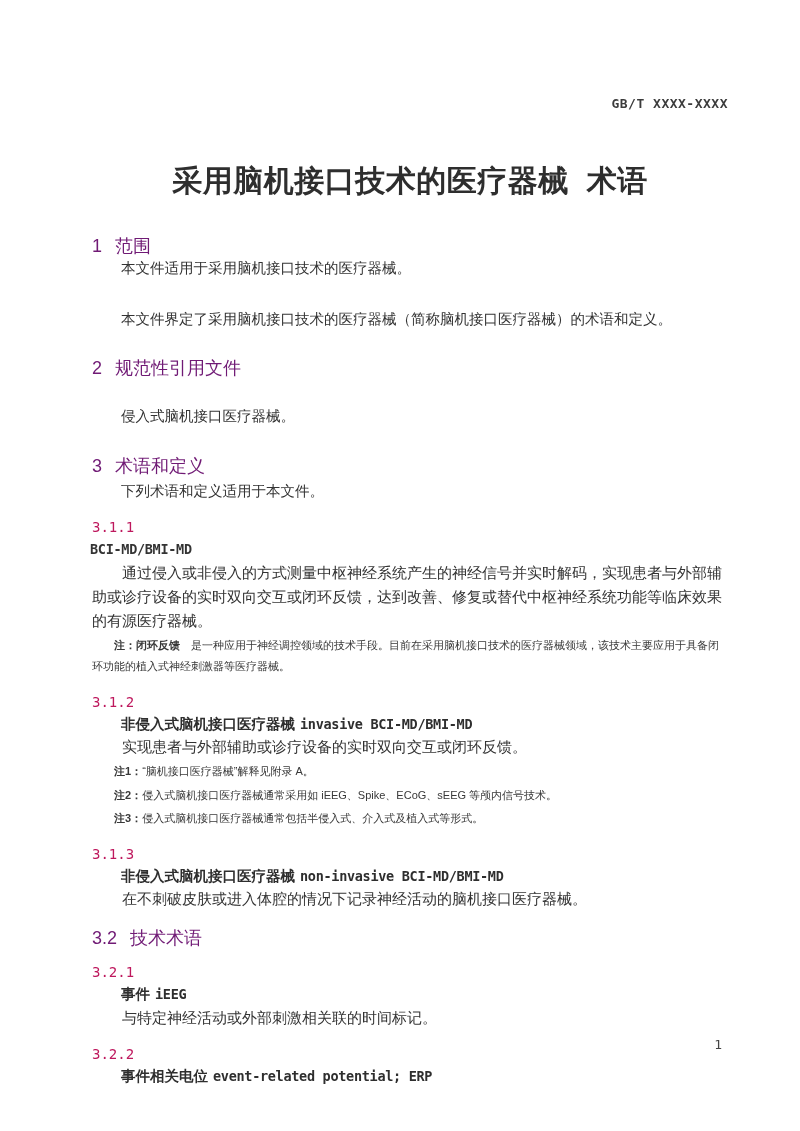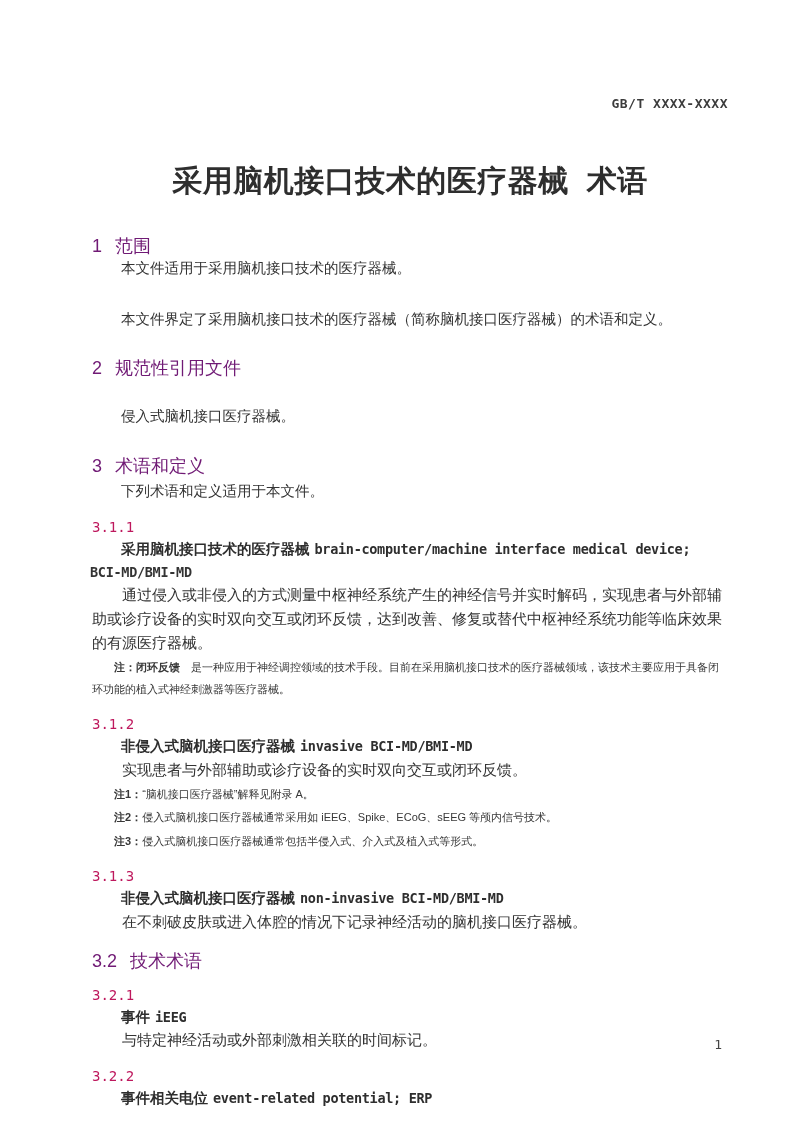--- a/index.html
+++ b/index.html
@@ -123,23 +123,20 @@
   </h2>
   <p class="body-p gap-after-h">侵入式脑机接口医疗器械。</p>
 
   <h2 class="sec-h h-terms">
     <span class="n">3</span><span>术语和定义</span>
   </h2>
   <p class="body-p tight">下列术语和定义适用于本文件。</p>
 
 
   <p class="term-num">3.1.1</p>
-  <p class="term-line">
-    <span class="cn">采用脑机接口技术的医疗器械</span><span class="en">brain-computer/machine interface medical device;</span>
-  </p>
   <p class="term-cont">BCI-MD/BMI-MD</p>
   <p class="def">通过侵入或非侵入的方式测量中枢神经系统产生的神经信号并实时解码，实现患者与外部辅助或诊疗设备的实时双向交互或闭环反馈，达到改善、修复或替代中枢神经系统功能等临床效果的有源医疗器械。</p>
   <p class="note">
     <span class="nlabel">注：</span><span class="nterm">闭环反馈</span><span>　是一种应用于神经调控领域的技术手段。目前在采用脑机接口技术的医疗器械领域，该技术主要应用于具备闭环功能的植入式神经刺激器等医疗器械。</span>
   </p>
 
   <p class="term-num">3.1.2</p>
   <p class="term-line">
     <span class="cn">非侵入式脑机接口医疗器械</span><span class="en">invasive BCI-MD/BMI-MD</span>
   </p>

